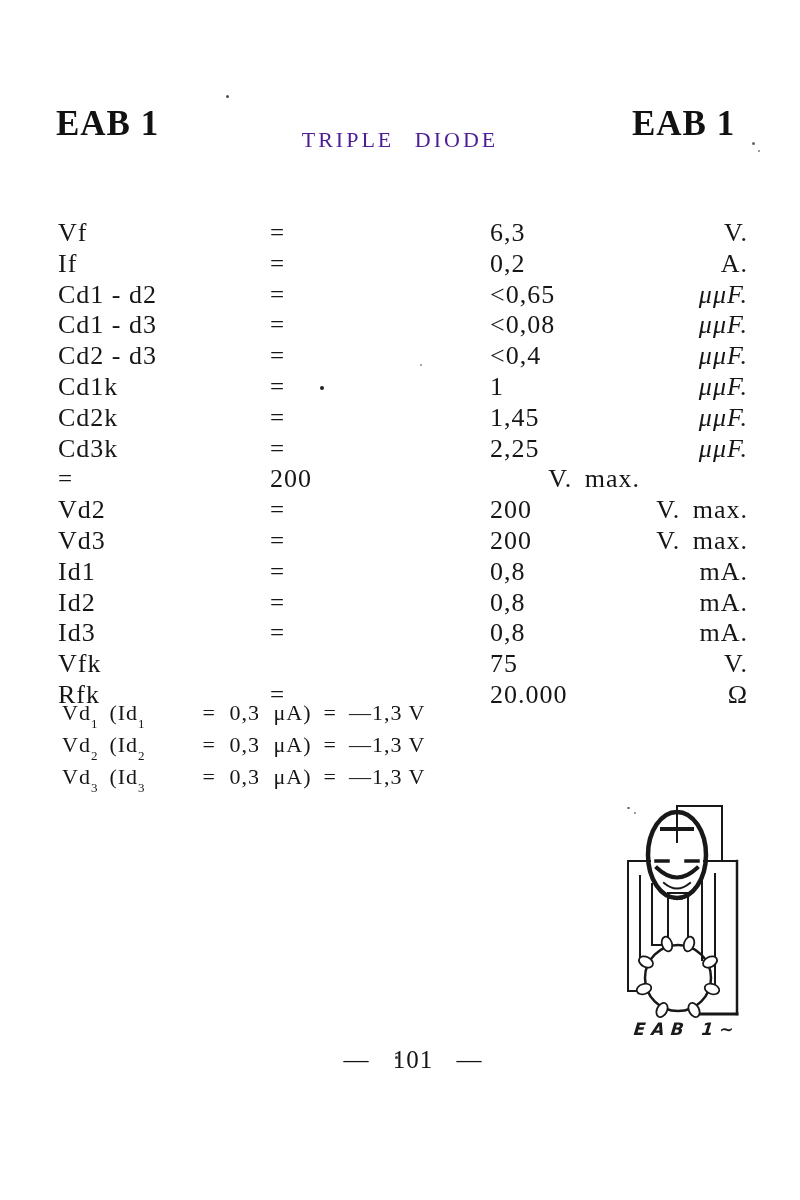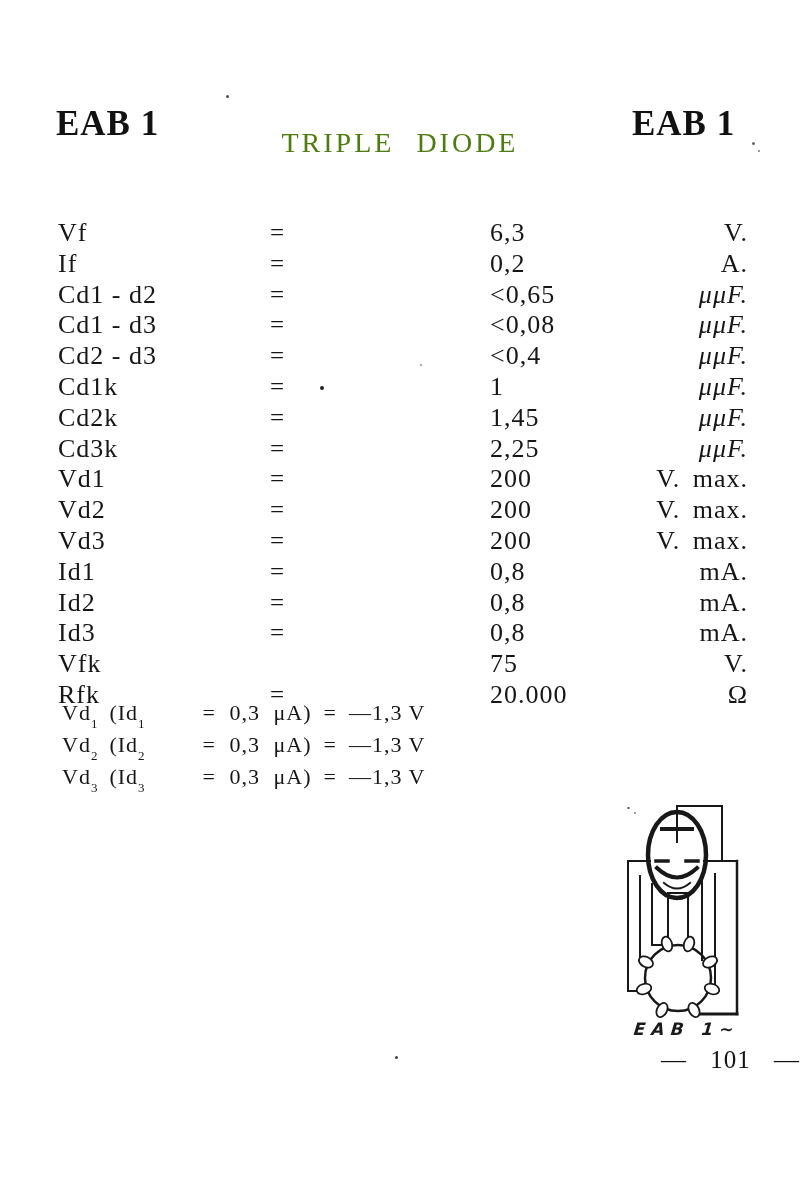--- a/index.html
+++ b/index.html
@@ -10,21 +10,21 @@
     -webkit-font-smoothing:antialiased;
   }
   .hdr{
     position:absolute;top:88px;font-size:35px;font-weight:bold;
     letter-spacing:1px;color:#121212;margin-top:16px;
   }
   .hdr-left{left:56px;}
   .hdr-right{left:632px;}
   .subtitle{
     position:absolute;top:127px;left:0;right:0;text-align:center;
-    font-size:28px;letter-spacing:3px;word-spacing:12px;color:#4d7c0f;
+    font-size:22px;letter-spacing:3px;word-spacing:12px;color:#4c1d95;
   }
   .spec-table{position:absolute;left:58px;top:188px;width:690px;margin-top:30px;}
   .spec-row{
     display:grid;grid-template-columns:212px 220px 150px 1fr;
     height:30.8px;line-height:30.8px;font-size:26px;letter-spacing:1px;
   }
   .sp-param{white-space:nowrap;}
   .sp-eq{font-size:25px;}
   .sp-val{white-space:nowrap;}
   .sp-unit{text-align:right;white-space:nowrap;word-spacing:5px;}
@@ -40,21 +40,21 @@
   .cond-line .sub{font-size:13px;vertical-align:-8px;letter-spacing:0;}
   .cond-mid{word-spacing:7px;margin-left:48px;}
   .diagram-wrap{position:absolute;left:615px;top:785px;width:170px;height:265px;}
   .diagram-caption{
     position:absolute;left:634px;top:1019px;width:120px;
     font-family:"DejaVu Sans",sans-serif;font-weight:bold;font-style:italic;
     font-size:17px;letter-spacing:6px;transform:skewX(-6deg);color:#1a1a1a;
   }
   .footer{
     position:absolute;top:1046px;left:0;right:0;margin-left:26px;
-    text-align:right;font-size:25px;letter-spacing:1px;word-spacing:16px;
+    text-align:center;font-size:25px;letter-spacing:1px;word-spacing:16px;
     color:#141414;
   }
   .noise{position:absolute;background:#222;border-radius:50%;}
   .n1{left:320px;top:386px;width:4px;height:4px;}
   .n2{left:226px;top:95px;width:3px;height:3px;opacity:.8;}
   .n3{left:752px;top:142px;width:3px;height:3px;opacity:.7;}
   .n4{left:758px;top:150px;width:2px;height:2px;opacity:.6;}
   .n5{left:395px;top:1056px;width:3px;height:3px;opacity:.85;}
   .n6{left:420px;top:364px;width:2px;height:2px;opacity:.5;}
   .n7{left:627px;top:807px;width:3px;height:2px;opacity:.7;}
@@ -110,21 +110,20 @@
       <span class="sp-val">1,45</span>
       <span class="sp-unit">μμF.</span>
     </div>
   <div class="spec-row">
       <span class="sp-param">Cd3k</span>
       <span class="sp-eq">=</span>
       <span class="sp-val">2,25</span>
       <span class="sp-unit">μμF.</span>
     </div>
   <div class="spec-row">
-      <span class="sp-param">Vd1</span>
       <span class="sp-eq">=</span>
       <span class="sp-val">200</span>
       <span class="sp-unit">V. max.</span>
     </div>
   <div class="spec-row">
       <span class="sp-param">Vd2</span>
       <span class="sp-eq">=</span>
       <span class="sp-val">200</span>
       <span class="sp-unit">V. max.</span>
     </div>

